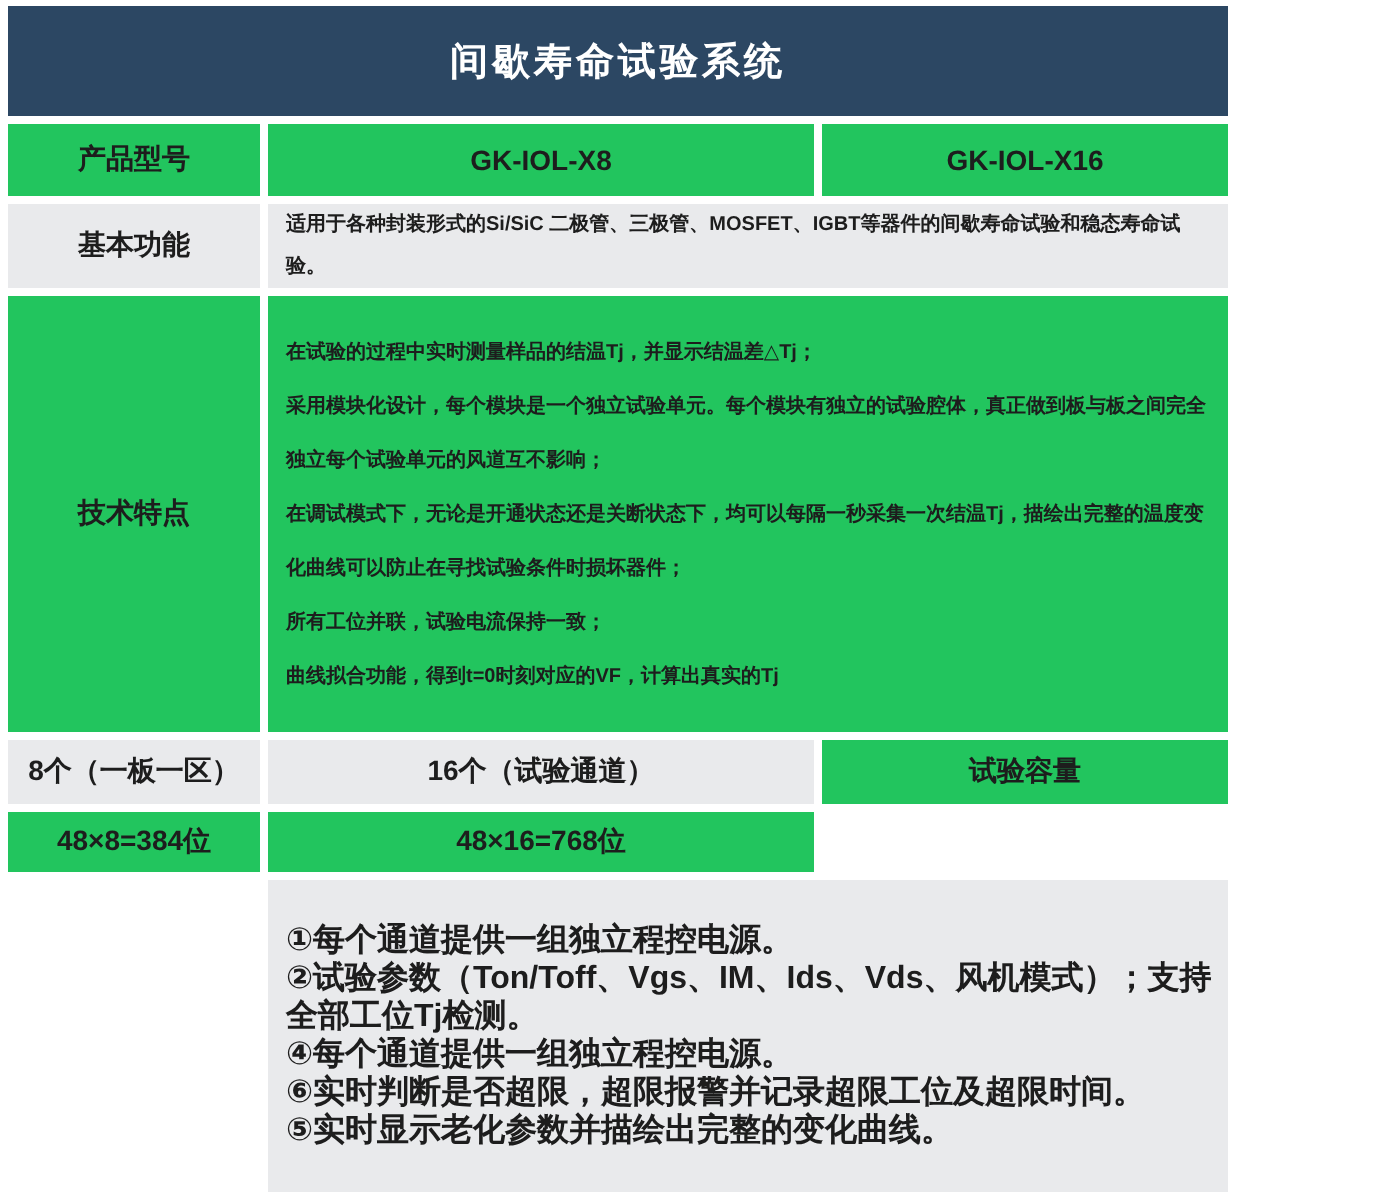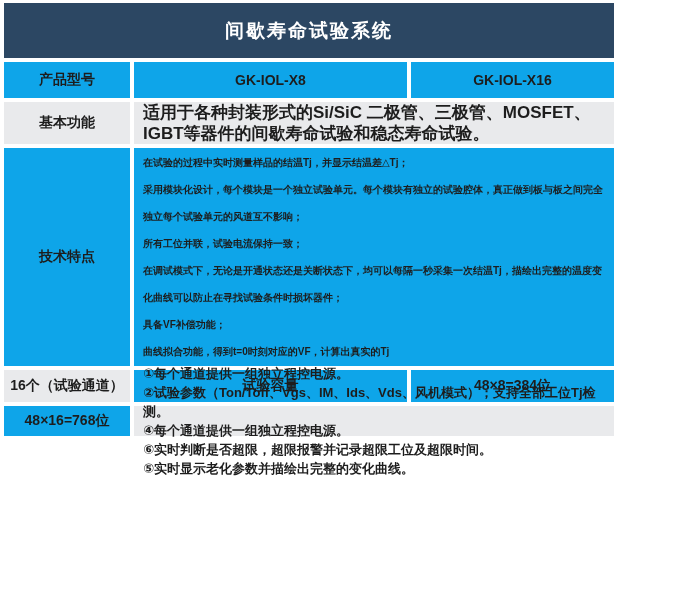--- a/index.html
+++ b/index.html
@@ -39,41 +39,41 @@
   }
   .cell {
     display: flex;
     align-items: center;
     justify-content: center;
     font-weight: bold;
     color: #1d1d1d;
     font-size: 14px;
     box-sizing: border-box;
   }
-  .bg-dark  { background: #0ea5e9; }
+  .bg-dark  { background: #22c55e; }
   .bg-light { background: #e9eaec; }
   .merged   { grid-column: 2 / 4; }
   .content {
     flex-direction: column;
     align-items: flex-start;
     justify-content: center;
     padding: 0 6px 0 9px;
     text-align: left;
   }
   .scope-text {
-    font-size: 17px;
+    font-size: 10px;
     line-height: 21px;
   }
   .tech-par {
     margin: 0;
     font-size: 10px;
     line-height: 27px;
   }
   .func-item {
-    font-size: 13px;
+    font-size: 16px;
     line-height: 19px;
   }
 </style>
 </head>
 <body>
 
 <div class="page">
 
   <div class="header-bar">
     <span>间歇寿命试验系统</span>
@@ -87,26 +87,26 @@
 
     <div class="cell bg-light">基本功能</div>
     <div class="cell bg-light merged content">
       <div class="scope-text">适用于各种封装形式的Si/SiC 二极管、三极管、MOSFET、IGBT等器件的间歇寿命试验和稳态寿命试验。</div>
     </div>
 
     <div class="cell bg-dark">技术特点</div>
     <div class="cell bg-dark merged content">
       <p class="tech-par">在试验的过程中实时测量样品的结温Tj，并显示结温差△Tj；</p>
       <p class="tech-par">采用模块化设计，每个模块是一个独立试验单元。每个模块有独立的试验腔体，真正做到板与板之间完全独立每个试验单元的风道互不影响；</p>
+      <p class="tech-par">在调试模式下，无论是开通状态还是关断状态下，均可以每隔一秒采集一次结温Tj，描绘出完整的温度变化曲线可以防止在寻找试验条件时损坏器件；</p>
       <p class="tech-par">所有工位并联，试验电流保持一致；</p>
-      <p class="tech-par">在调试模式下，无论是开通状态还是关断状态下，均可以每隔一秒采集一次结温Tj，描绘出完整的温度变化曲线可以防止在寻找试验条件时损坏器件；</p>
-      <p class="tech-par">具备VF补偿功能；</p>
       <p class="tech-par">曲线拟合功能，得到t=0时刻对应的VF，计算出真实的Tj</p>
     </div>
 
+    <div class="cell bg-light">8个（一板一区）</div>
     <div class="cell bg-light">16个（试验通道）</div>
 
     <div class="cell bg-dark">试验容量</div>
     <div class="cell bg-dark">48×8=384位</div>
     <div class="cell bg-dark">48×16=768位</div>
 
     <div class="cell bg-light merged content">
       <div class="func-item">①每个通道提供一组独立程控电源。</div>
       <div class="func-item">②试验参数（Ton/Toff、Vgs、IM、Ids、Vds、风机模式）；支持全部工位Tj检测。</div>
       <div class="func-item">④每个通道提供一组独立程控电源。</div>

